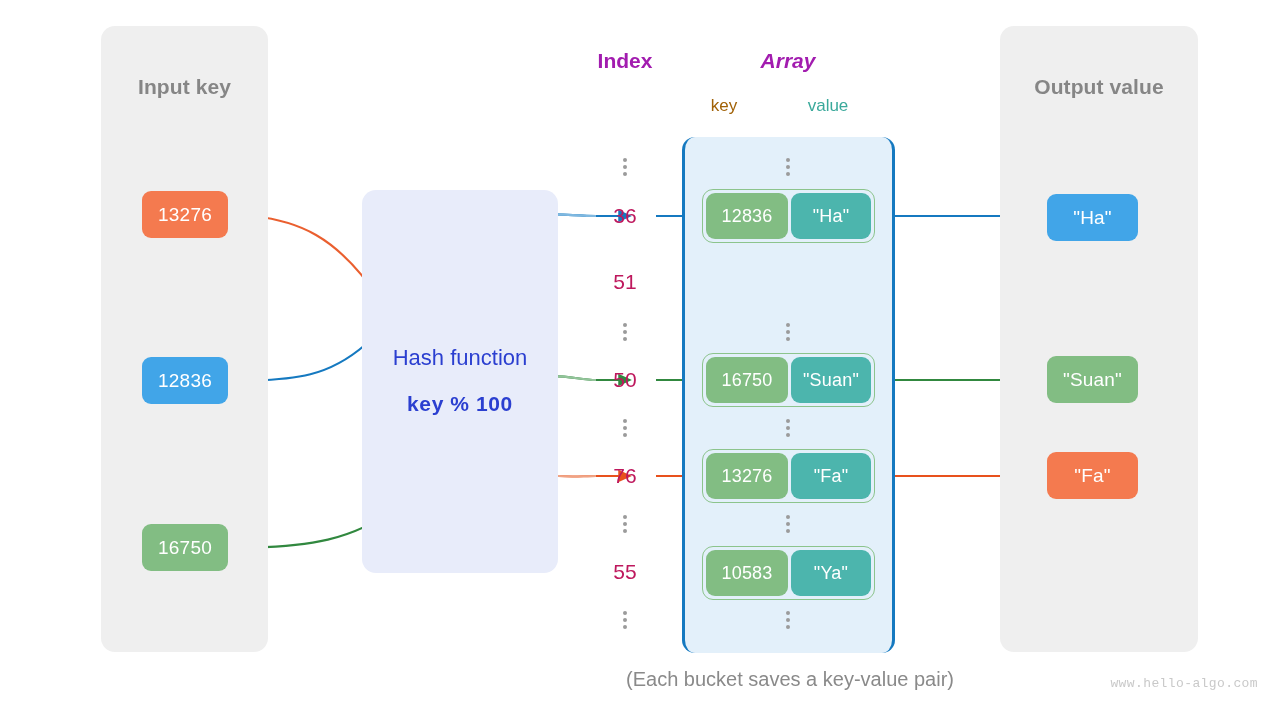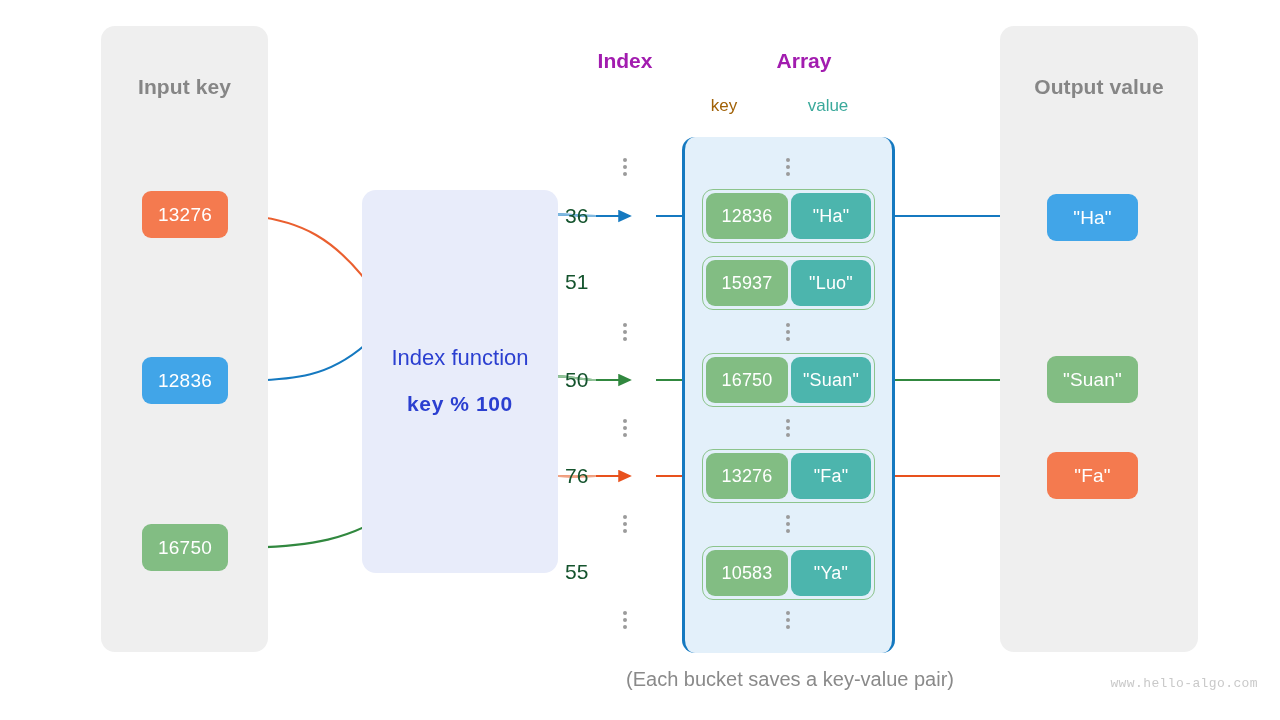--- a/index.html
+++ b/index.html
@@ -24,21 +24,21 @@
   }
   #input-title{top:49px;}
   #output-title{top:49px;}
 
   
   .col-head{
     position:absolute;text-align:center;
     font-size:21px;font-weight:bold;color:#a21caf;
   }
   #index-head{left:565px;top:49px;width:120px;}
-  #array-head{left:744px;top:49px;width:120px;}
+  #array-head{left:728px;top:49px;width:120px;font-style:italic;}
 
   .subhead{
     position:absolute;text-align:center;font-size:17px;
   }
   #key-head{left:684px;top:96px;width:80px;color:#a16207;}
   #value-head{left:788px;top:96px;width:80px;color:#3aa99b;}
 
   
   .chip{
     position:absolute;border-radius:9px;color:#fff;
@@ -72,22 +72,22 @@
   #array-box{
     position:absolute;left:682px;top:137px;width:213px;height:516px;
     background:#e3f0fa;
     border-left:3px solid #1579c0;border-right:3px solid #1579c0;
     border-radius:13px;
     box-sizing:border-box;
   }
 
   
   .index-label{
-    position:absolute;left:565px;width:120px;
-    font-size:21px;color:#14532d;
+    position:absolute;left:565px;width:120px;text-align:center;
+    font-size:21px;color:#be185d;
   }
   .dots{
     position:absolute;width:16px;text-align:center;
     font-size:0;line-height:0;
   }
   .dots i{
     display:block;width:4px;height:4px;border-radius:50%;
     background:#9b9b9b;margin:3px auto;
   }
 
@@ -179,21 +179,21 @@
   </svg>
 
   <div class="panel" id="input-panel">
     <div class="panel-title" id="input-title">Input key</div>
   </div>
   <div class="chip chip-orange" id="in-13276">13276</div>
   <div class="chip chip-blue" id="in-12836">12836</div>
   <div class="chip chip-green" id="in-16750">16750</div>
 
   <div id="hash-box">
-    <div class="hash-line" id="hash-name">Index function</div>
+    <div class="hash-line" id="hash-name">Hash function</div>
     <div class="hash-line" id="hash-expr">key % 100</div>
   </div>
 
   <div class="col-head" id="index-head">Index</div>
   <div class="col-head" id="array-head">Array</div>
   <div class="subhead" id="key-head">key</div>
   <div class="subhead" id="value-head">value</div>
 
   <div id="array-box"></div>
 
@@ -252,24 +252,20 @@
   <div class="dots" style="left:780px;top:608px">
       <i></i>
       <i></i>
       <i></i>
     </div>
 
   <div class="bucket" style="top:189px">
     <div class="bkey">12836</div>
     <div class="bval">"Ha"</div>
   </div>
-  <div class="bucket" style="top:256px">
-    <div class="bkey">15937</div>
-    <div class="bval">"Luo"</div>
-  </div>
   <div class="bucket" style="top:353px">
     <div class="bkey">16750</div>
     <div class="bval">"Suan"</div>
   </div>
   <div class="bucket" style="top:449px">
     <div class="bkey">13276</div>
     <div class="bval">"Fa"</div>
   </div>
   <div class="bucket" style="top:546px">
     <div class="bkey">10583</div>

